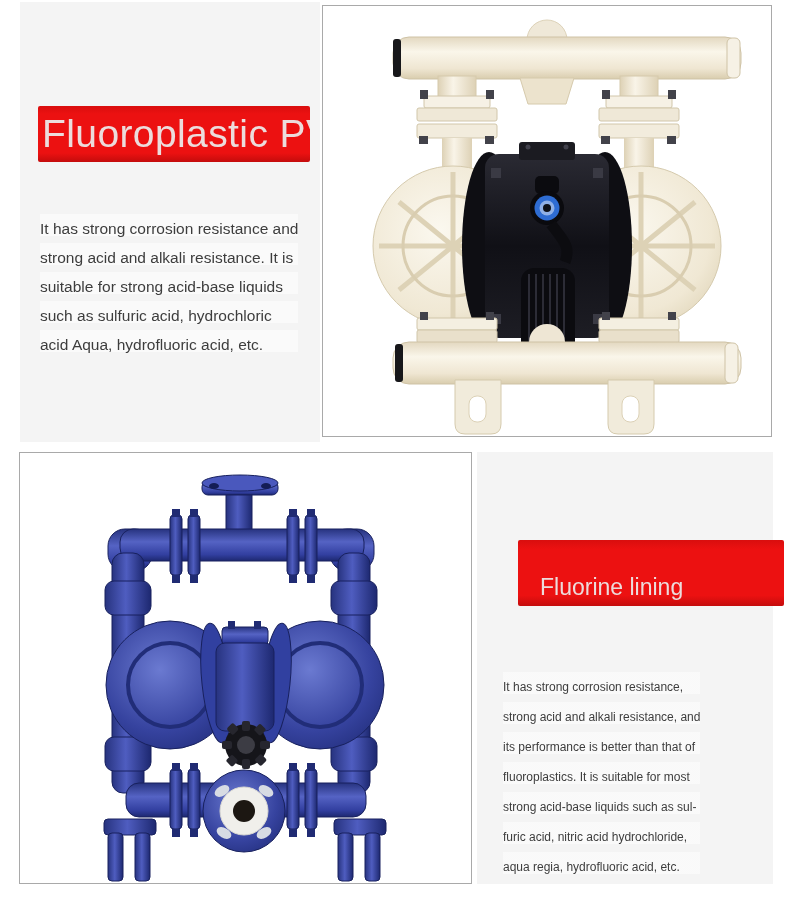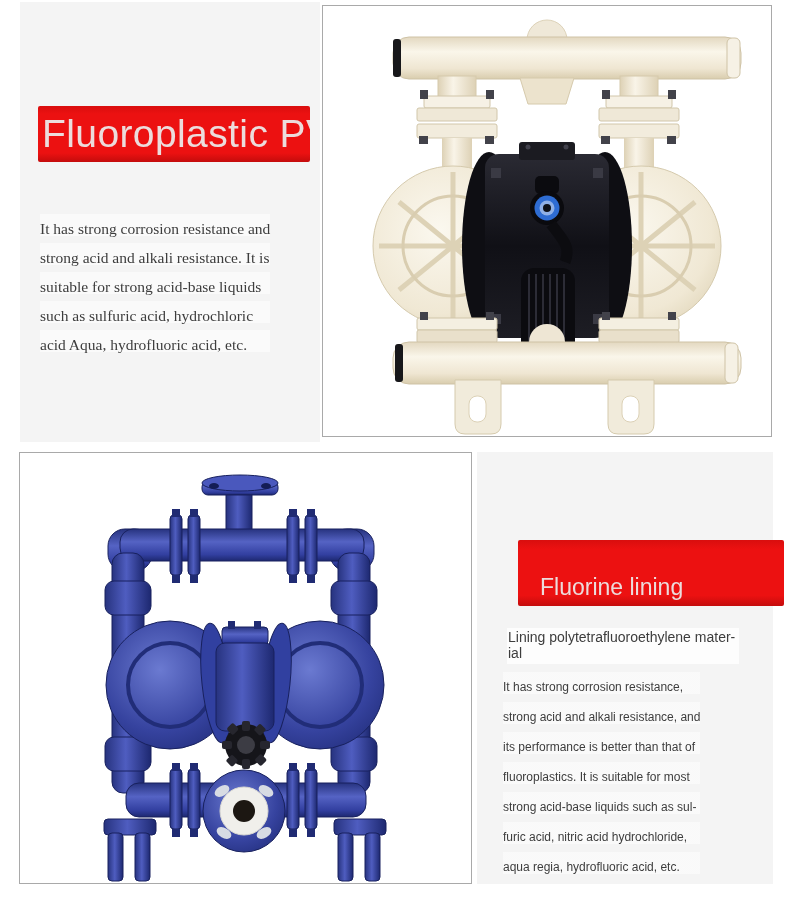--- a/index.html
+++ b/index.html
@@ -17,21 +17,21 @@
   .red-banner{position:absolute;
     background:linear-gradient(180deg,#d90e0e 0%,var(--banner-red,#ec1111) 14%,var(--banner-red,#ec1111) 84%,#c40c0c 100%);
     color:var(--banner-text,#ecdcdc);border-radius:2px;overflow:hidden;}
   #pvdf-banner{left:18px;top:104px;width:268px;height:56px;
     font-size:39px;line-height:56px;padding-left:4px;white-space:nowrap;letter-spacing:.4px;}
   #f46-banner{left:41px;top:88px;width:240px;height:62px;
     font-size:23px;line-height:29px;padding:4px 4px 0 22px;white-space:pre-line;}
 
   .desc{position:absolute;color:var(--body-text,#3d3d3d);white-space:pre;}
   #pvdf-desc{left:20px;top:212px;font-size:15.5px;line-height:29px;
-    background:repeating-linear-gradient(180deg,rgba(255,255,255,.55) 0 22px,rgba(255,255,255,0) 22px 29px);font-family:Liberation Serif, serif;}
+    background:repeating-linear-gradient(180deg,rgba(255,255,255,.55) 0 22px,rgba(255,255,255,0) 22px 29px);}
   #f46-caption{left:30px;top:176px;font-size:14px;line-height:16px;
     background:rgba(255,255,255,.8);padding:1px 4px 3px 1px;}
   #f46-desc{left:26px;top:220px;font-size:12px;line-height:30px;
     background:repeating-linear-gradient(180deg,rgba(255,255,255,.5) 0 22px,rgba(255,255,255,0) 22px 30px);}
 
   .pump-svg{position:absolute;left:0;top:0;width:100%;height:100%;}
 </style>
 </head>
 <body>
 
@@ -297,22 +297,20 @@
       <rect x="345" y="380" width="15" height="48" rx="4" fill="url(#bv)" stroke="#18215e"></rect>
     </g>
   </svg>
 </div>
 
 <div id="bottom-text-panel" class="panel-gray">
   <div id="f46-banner" class="red-banner">
     <span>Fluorine lining
 F46</span>
   </div>
-  <div id="f46-caption" class="desc">Lining polytetrafluoroethylene mater-
-ial</div>
   <div id="f46-desc" class="desc">It has strong corrosion resistance,
 strong acid and alkali resistance, and
 its performance is better than that of
 fluoroplastics. It is suitable for most
 strong acid-base liquids such as sul-
 furic acid, nitric acid hydrochloride,
 aqua regia, hydrofluoric acid, etc.</div>
 </div>
 
 </body></html>

